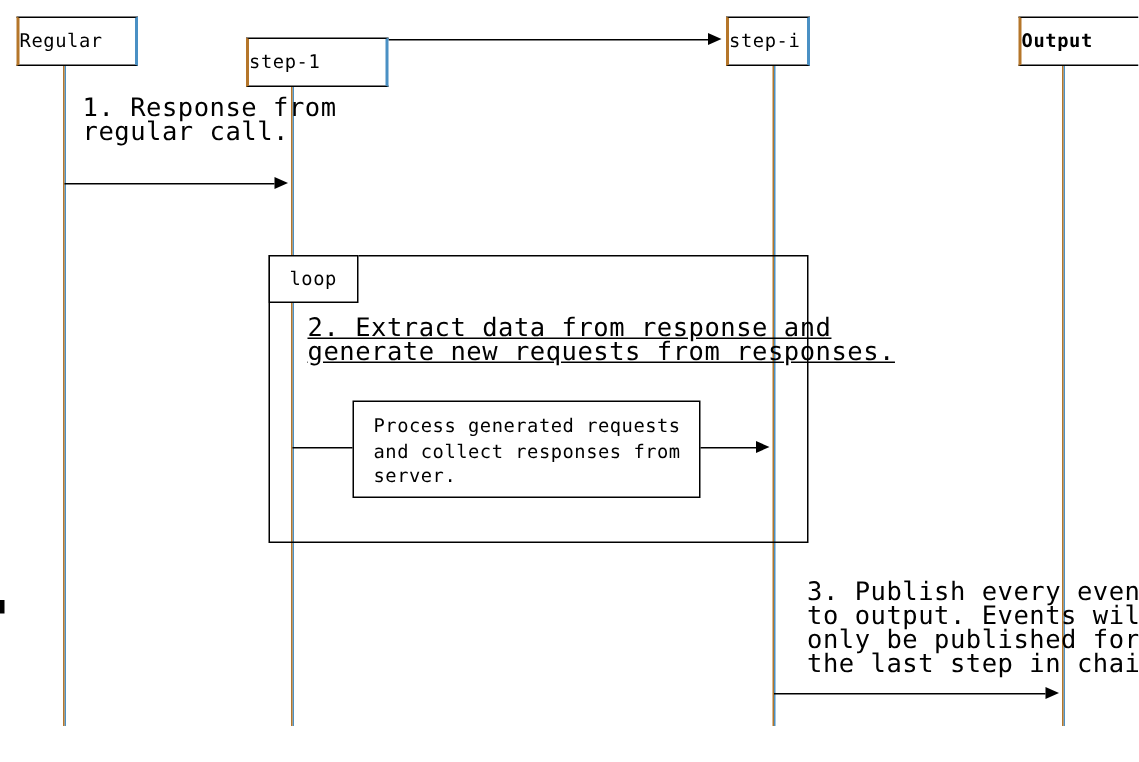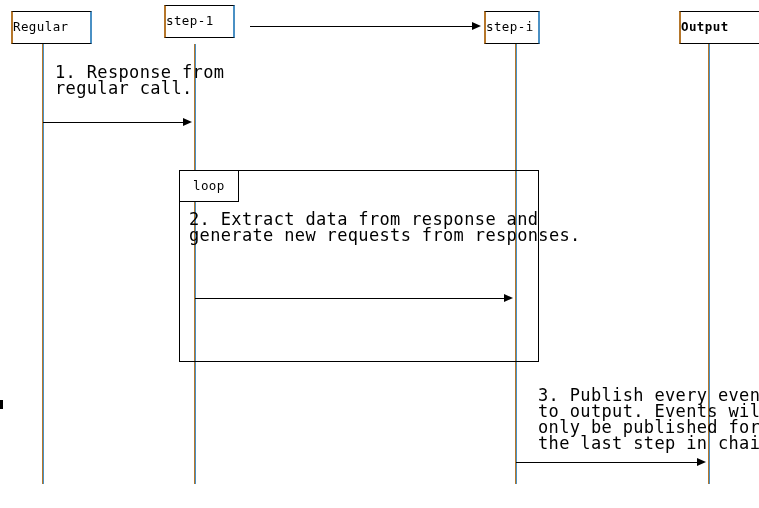--- a/index.html
+++ b/index.html
@@ -140,21 +140,21 @@
 
   <div class="lifeline" style="left:42px; top:44px; height:440px;"></div>
   <div class="lifeline" style="left:194px; top:44px; height:440px;"></div>
   <div class="lifeline" style="left:515px; top:44px; height:440px;"></div>
   <div class="lifeline" style="left:708px; top:44px; height:440px;"></div>
 
   <div class="participant" style="left:11px; top:11px; width:81px; height:33px;">
     <span class="plabel">Regular</span>
   </div>
 
-  <div class="participant" style="left:164px; top:5px; width:71px; height:33px;">
+  <div class="participant" style="left:164px; top:25px; width:95px; height:33px;">
     <span class="plabel">step-1</span>
   </div>
 
   <div class="participant" style="left:484px; top:11px; width:56px; height:33px;">
     <span class="plabel">step-i</span>
   </div>
 
   <div class="participant" style="left:679px; top:11px; width:93px; height:33px;font-weight:bold;">
     <span class="plabel">Output</span>
   </div>
@@ -165,25 +165,30 @@
   <div class="msgtext" style="left:55px; top:64px;">1. Response from
 regular call.</div>
   <div class="msgline" style="left:43px; top:122px; width:140px;"></div>
   <div class="arrowhead" style="left:183px; top:118px;"></div>
 
   <div class="fragment" style="left:179px; top:170px; width:360px; height:192px;"></div>
   <div class="fragment-tab" style="left:179px; top:170px; width:60px; height:32px;">
     <span class="tablabel">loop</span>
   </div>
 
-  <div class="msgtext" style="left:189px; top:211px;">2. Extract data from response and
+  <div class="msgtext" style="left:205px; top:211px;text-decoration:underline;">2. Extract data from response and
 generate new requests from responses.</div>
   <div class="msgline" style="left:195px; top:298px; width:309px;"></div>
   <div class="arrowhead" style="left:504px; top:294px;"></div>
 
+  <div class="notebox" style="left:235px; top:267px; width:232px; height:65px;">
+    <div class="notetext">Process generated requests
+and collect responses from
+server.</div>
+  </div>
 
   <div class="msgtext" style="left:538px; top:387px;">3. Publish every event
 to output. Events will
 only be published for
 the last step in chain.</div>
   <div class="msgline" style="left:516px; top:462px; width:181px;"></div>
   <div class="arrowhead" style="left:697px; top:458px;"></div>
 
 </div>
 

